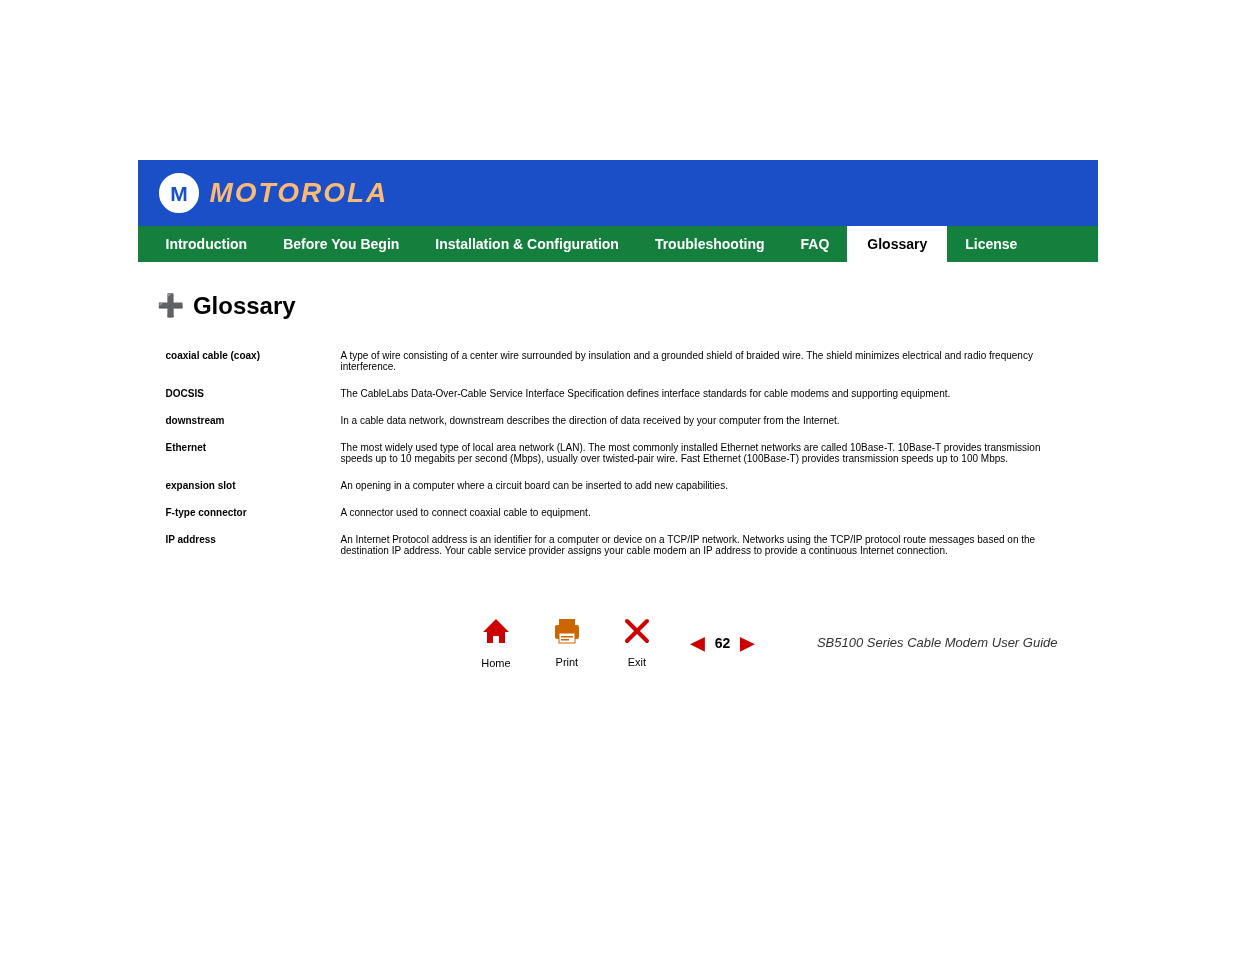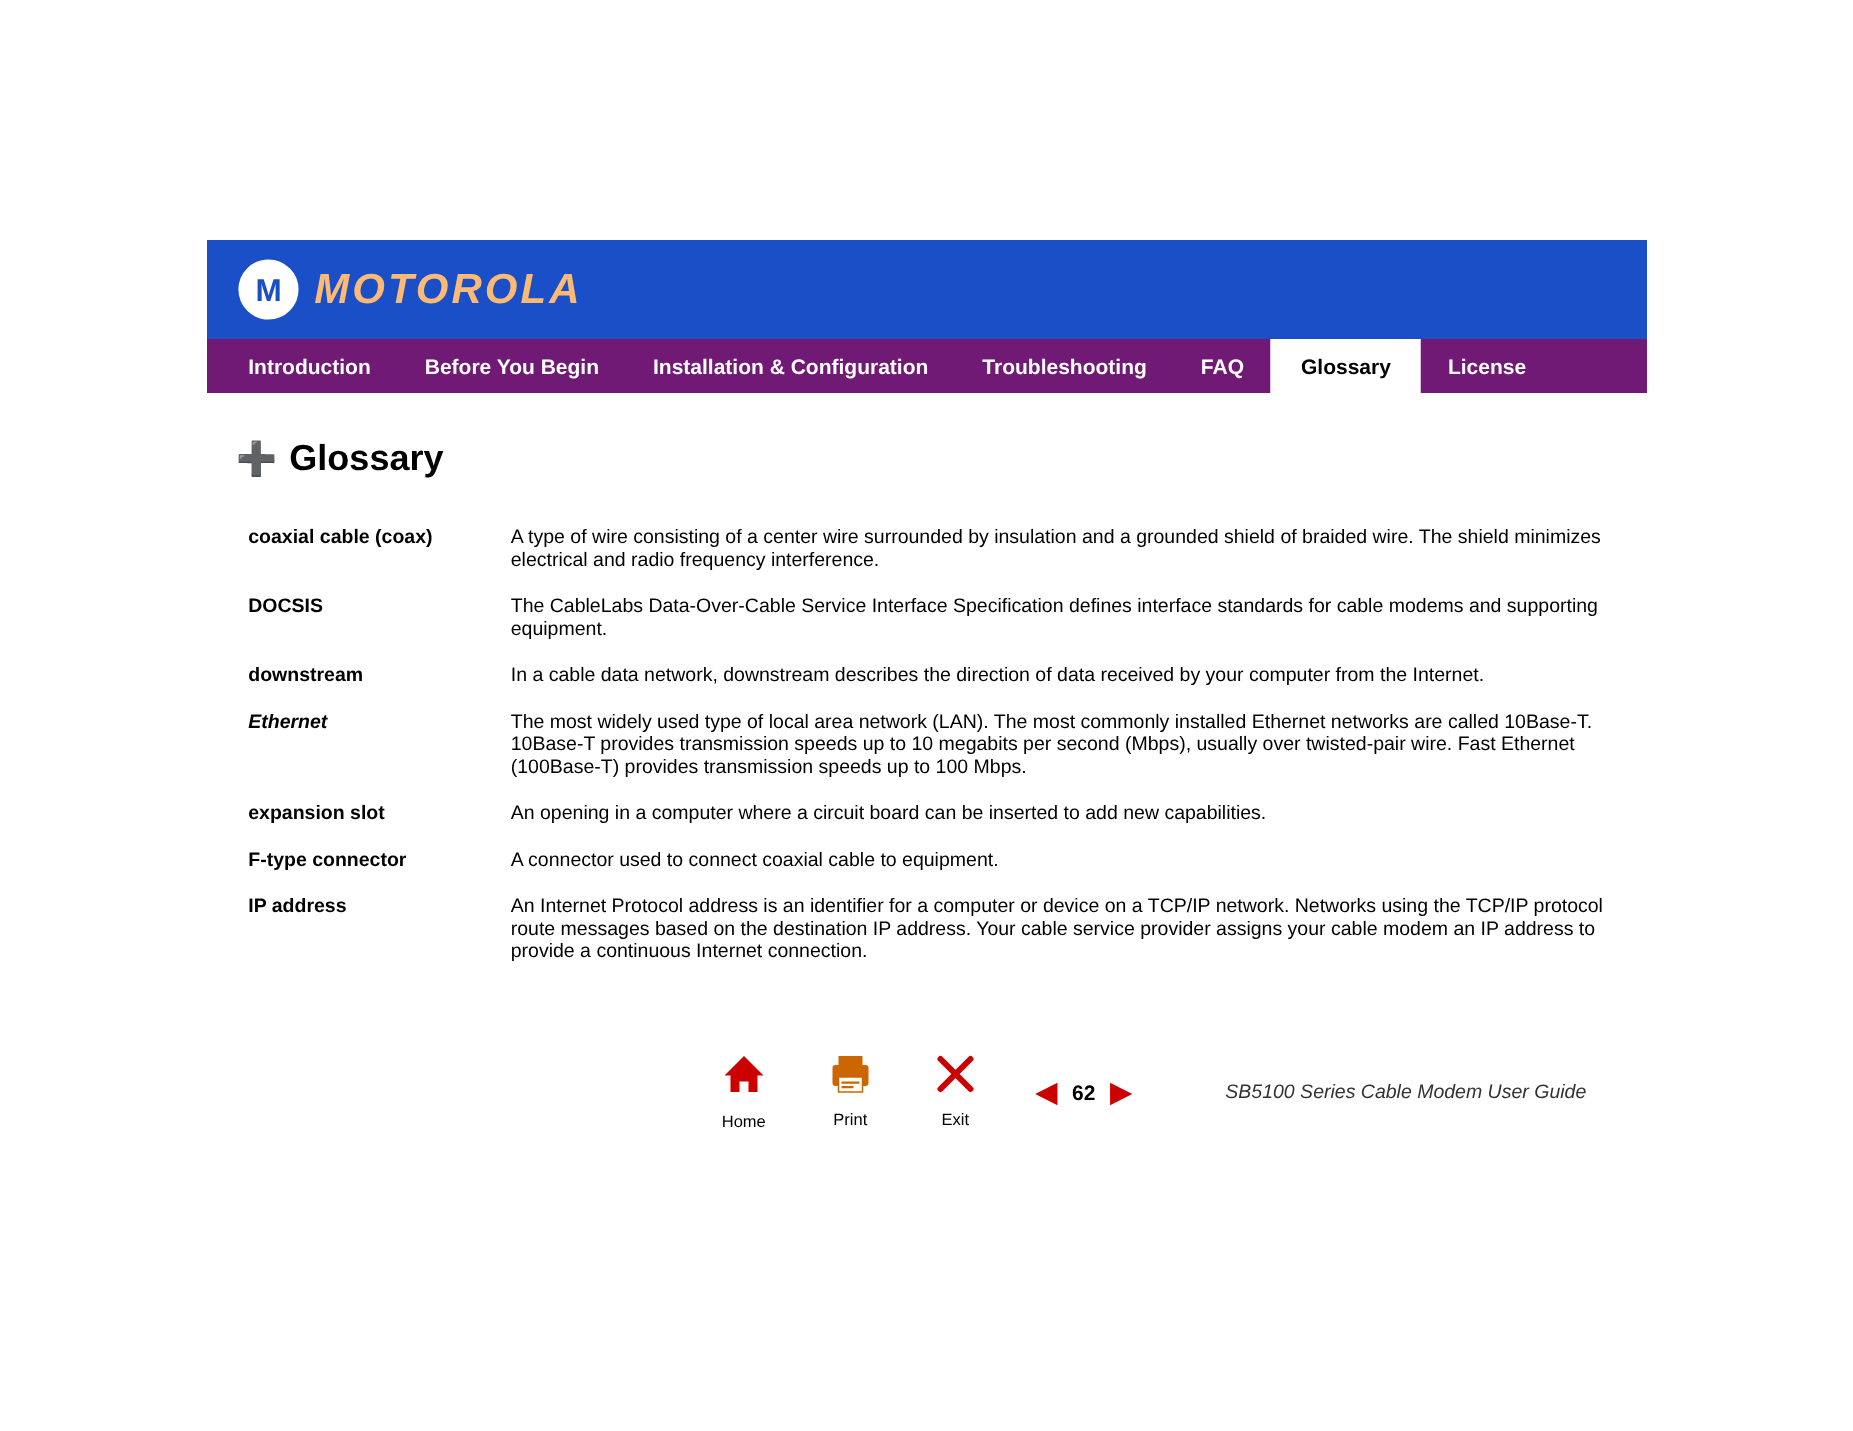--- a/index.html
+++ b/index.html
@@ -38,21 +38,21 @@
 
     .logo-text {
       color: #fdba74;
       font-size: 28px;
       font-weight: 900;
       letter-spacing: 2px;
       font-style: italic;
     }
 
     .nav-bar {
-      background: #701a75;
+      background: #15803d;
       display: flex;
       align-items: center;
       padding: 0 10px;
     }
 
     .nav-item {
       color: #fff;
       padding: 8px 18px;
       font-size: 14px;
       font-weight: bold;
@@ -92,21 +92,21 @@
 
     
     .glossary-table {
       width: 100%;
       border-collapse: collapse;
     }
 
     .glossary-table tr td {
       padding: 6px 8px;
       vertical-align: top;
-      font-size: 13px;
+      font-size: 10px;
     }
 
     .glossary-table tr td:first-child {
       font-weight: bold;
       width: 175px;
       padding-right: 16px;
       white-space: nowrap;
     }
 
     .glossary-table tr {
@@ -230,21 +230,21 @@
           </tr>
           <tr>
             <td style="font-weight: bold; vertical-align: top; width: 175px; padding-right: 16px;">DOCSIS</td>
             <td style="vertical-align: top; padding-bottom: 10px;">The CableLabs Data-Over-Cable Service Interface Specification defines interface standards for cable modems and supporting equipment.</td>
           </tr>
           <tr>
             <td style="font-weight: bold; vertical-align: top; width: 175px; padding-right: 16px;">downstream</td>
             <td style="vertical-align: top; padding-bottom: 10px;">In a cable data network, downstream describes the direction of data received by your computer from the Internet.</td>
           </tr>
           <tr>
-            <td style="font-weight: bold; vertical-align: top; width: 175px; padding-right: 16px; font-style: italic;">Ethernet</td>
+            <td style="font-weight: bold; vertical-align: top; width: 175px; padding-right: 16px;">Ethernet</td>
             <td style="vertical-align: top; padding-bottom: 10px;">The most widely used type of local area network (LAN). The most commonly installed Ethernet networks are called 10Base-T. 10Base-T provides transmission speeds up to 10 megabits per second (Mbps), usually over twisted-pair wire. Fast Ethernet (100Base-T) provides transmission speeds up to 100 Mbps.</td>
           </tr>
           <tr>
             <td style="font-weight: bold; vertical-align: top; width: 175px; padding-right: 16px;">expansion slot</td>
             <td style="vertical-align: top; padding-bottom: 10px;">An opening in a computer where a circuit board can be inserted to add new capabilities.</td>
           </tr>
           <tr>
             <td style="font-weight: bold; vertical-align: top; width: 175px; padding-right: 16px;">F-type connector</td>
             <td style="vertical-align: top; padding-bottom: 10px;">A connector used to connect coaxial cable to equipment.</td>
           </tr>

